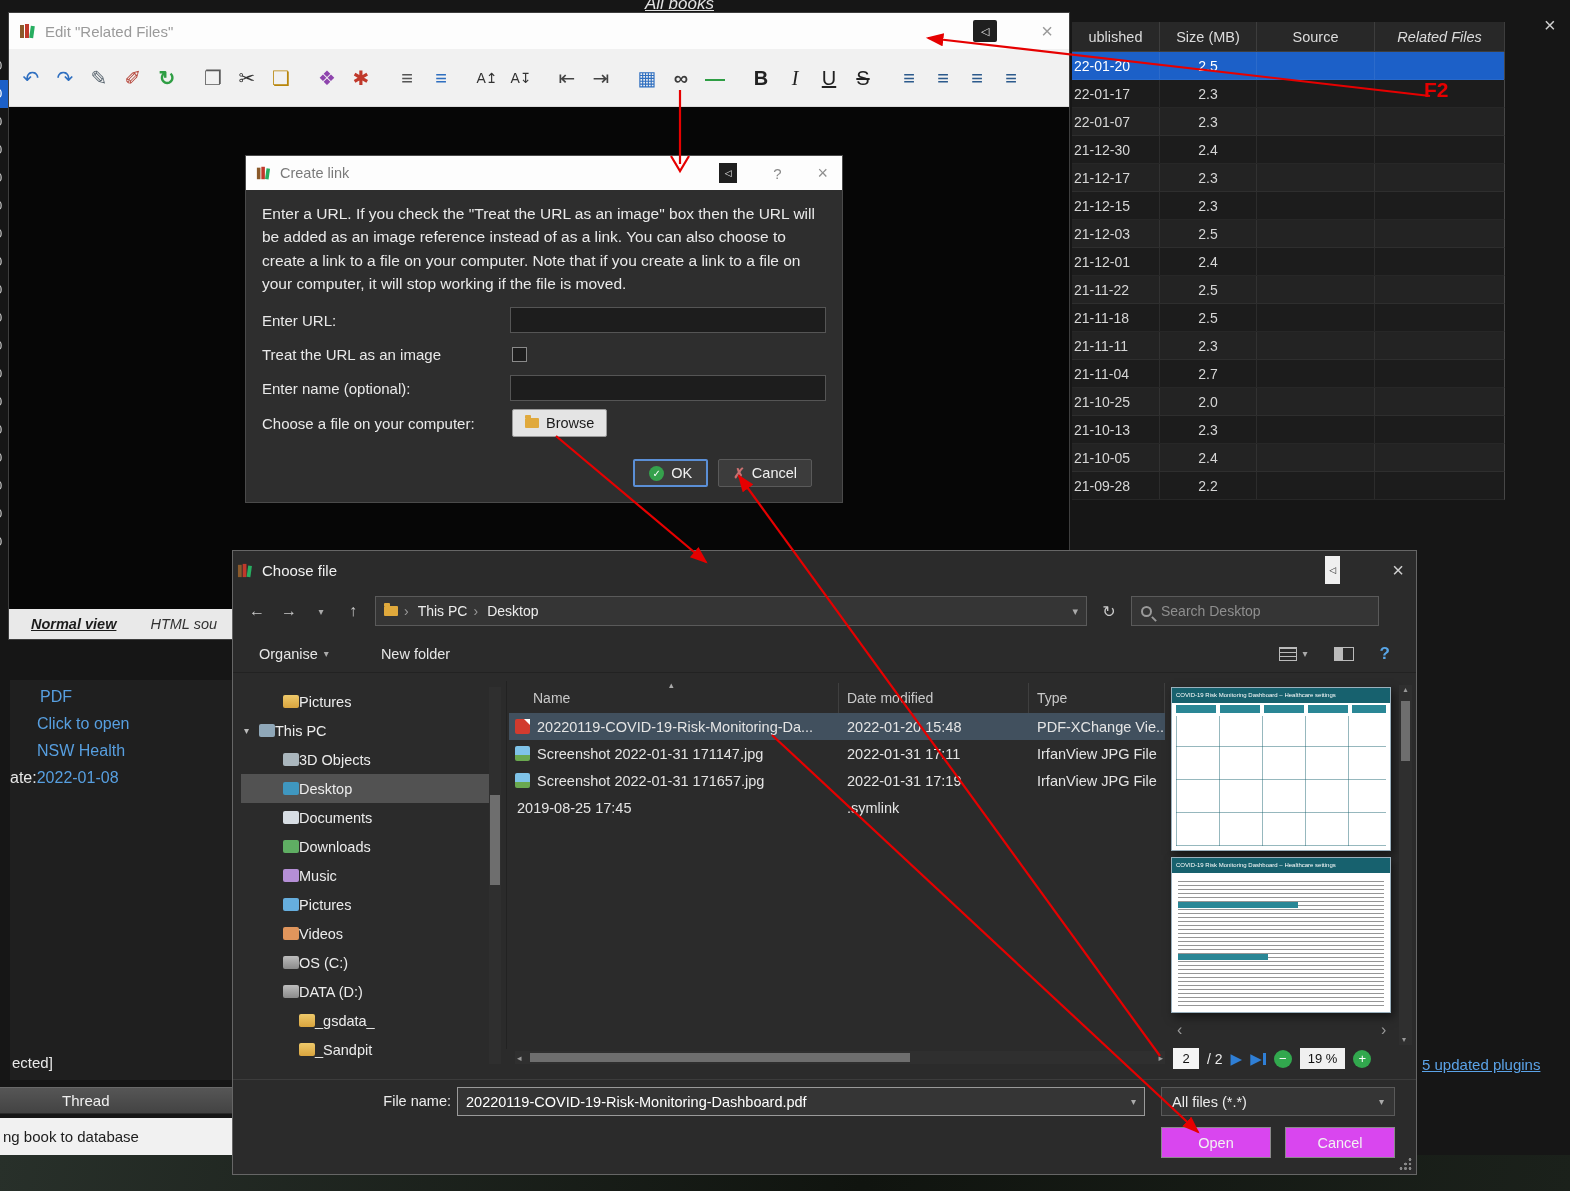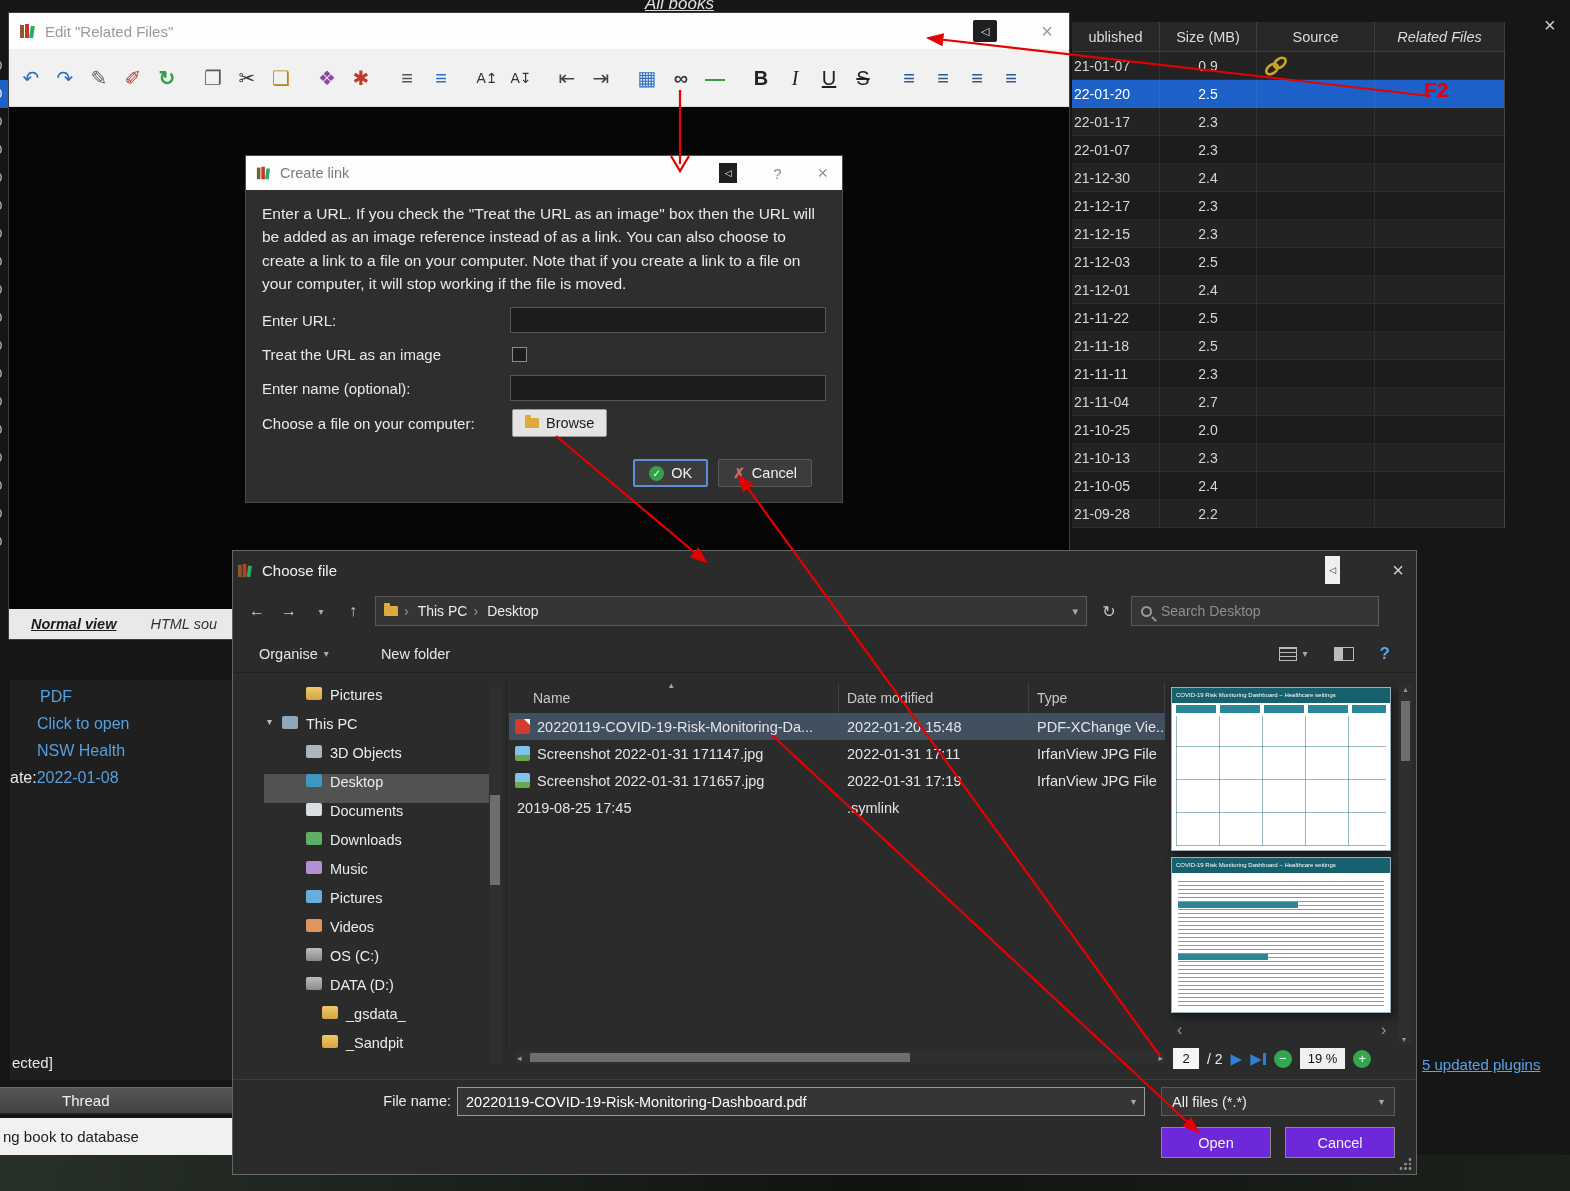--- a/index.html
+++ b/index.html
@@ -132,22 +132,22 @@
   .dd { display:flex; align-items:center; gap:6px; }
   .chev { color:#aaa; font-size:10px; }
   .cmd-right { margin-left:auto; display:flex; align-items:center; gap:26px; }
   .ic-list { width:18px; height:14px; border:1px solid #bbb;
     background:repeating-linear-gradient(0deg,transparent 0 3px,#bbb 3px 4px); }
   .ic-pane { width:20px; height:14px; border:1px solid #bbb;
     background:linear-gradient(90deg,#bbb 0 8px,transparent 8px); }
   .help-q { color:#58a6e8; font-weight:bold; font-size:17px; }
 
   .cf-side { position:absolute; left:8px; top:136px; width:248px; }
-  .side-item { height:29px; display:flex; gap:8px; font-size:14.5px;
-    color:#ececec; position:relative;margin-left:23px; }
+  .side-item { height:29px; display:flex; align-items:center; font-size:14.5px;
+    color:#ececec; position:relative; }
   .side-item.sel { background:#525252; }
   .ind0 { padding-left:18px; } .ind1 { padding-left:42px; } .ind2 { padding-left:58px; }
   .expander { display:none; position:absolute; left:3px; color:#bbb; font-size:10px; }
   .expander.show { display:block; }
   .si-ic { width:16px; height:13px; border-radius:2px; flex:0 0 auto; }
   .si-folder { background:linear-gradient(#eec96a,#d9a43e); }
   .si-pc { background:#8fa7b8; } .si-cube { background:#aab6bd; }
   .si-desktop { background:#3f97c0; } .si-doc { background:#d8dee4; }
   .si-down { background:#5fae63; } .si-music { background:#b58fd6; }
   .si-pics { background:#66aede; } .si-video { background:#e0955c; }
@@ -213,21 +213,21 @@
   .fn-label { position:absolute; left:118px; top:542px; width:100px; text-align:right;
     font-size:14.5px; color:#ececec; }
   .fn-input { position:absolute; left:224px; top:536px; width:688px; height:29px;
     background:#353535; border:1px solid #9a9a9a; color:#fff; font-size:14.5px;
     display:flex; align-items:center; padding:0 8px; overflow:hidden; white-space:nowrap; }
   .fn-input .chev { margin-left:auto; }
   .ft-select { position:absolute; left:928px; top:536px; width:234px; height:29px;
     background:#353535; border:1px solid #5a5a5a; color:#ececec; font-size:14.5px;
     display:flex; align-items:center; padding:0 10px; }
   .ft-select .chev { margin-left:auto; }
-  .wbtn { background:#6d28d9; border:1px solid #8a8a8a; border-radius:0; color:#f2f2f2;
+  .wbtn { background:#d946ef; border:1px solid #8a8a8a; border-radius:0; color:#f2f2f2;
     font-size:14.5px; display:flex; align-items:center; justify-content:center; }
   .btn-open { position:absolute; left:928px; top:576px; width:110px; height:31px; }
   .btn-cancel2 { position:absolute; left:1052px; top:576px; width:110px; height:31px; }
   .grip { position:absolute; right:4px; bottom:4px; width:13px; height:13px;
     background:radial-gradient(circle at 11px 2.5px,#888 1.3px,transparent 1.6px),
       radial-gradient(circle at 11px 7px,#888 1.3px,transparent 1.6px),
       radial-gradient(circle at 6.5px 7px,#888 1.3px,transparent 1.6px),
       radial-gradient(circle at 11px 11.5px,#888 1.3px,transparent 1.6px),
       radial-gradient(circle at 6.5px 11.5px,#888 1.3px,transparent 1.6px),
       radial-gradient(circle at 2px 11.5px,#888 1.3px,transparent 1.6px); }
@@ -299,33 +299,20 @@
 
 <div class="abs books">
   <div class="books-head">
     <div>ublished</div>
     <div>Size (MB)</div>
     <div>Source</div>
     <div class="bh-related">Related Files</div>
   </div>
   <div>
 
-      <div class="book-row">
-        <span class="bc date">21-01-07</span>
-        <span class="bc size">0.9</span>
-        <span class="bc">
-          <svg class="link-ic show" width="30" height="20" viewBox="0 0 30 20">
-            <g stroke="#c9a227" fill="none" stroke-width="2.6" transform="rotate(-38 15 10)">
-              <ellipse cx="10" cy="10" rx="6.5" ry="4.2"></ellipse>
-              <ellipse cx="20" cy="10" rx="6.5" ry="4.2"></ellipse>
-            </g>
-          </svg>
-        </span>
-        <span class="bc"></span>
-      </div>
 
       <div class="book-row sel">
         <span class="bc date">22-01-20</span>
         <span class="bc size">2.5</span>
         <span class="bc">
           
         </span>
         <span class="bc"></span>
       </div>
 

